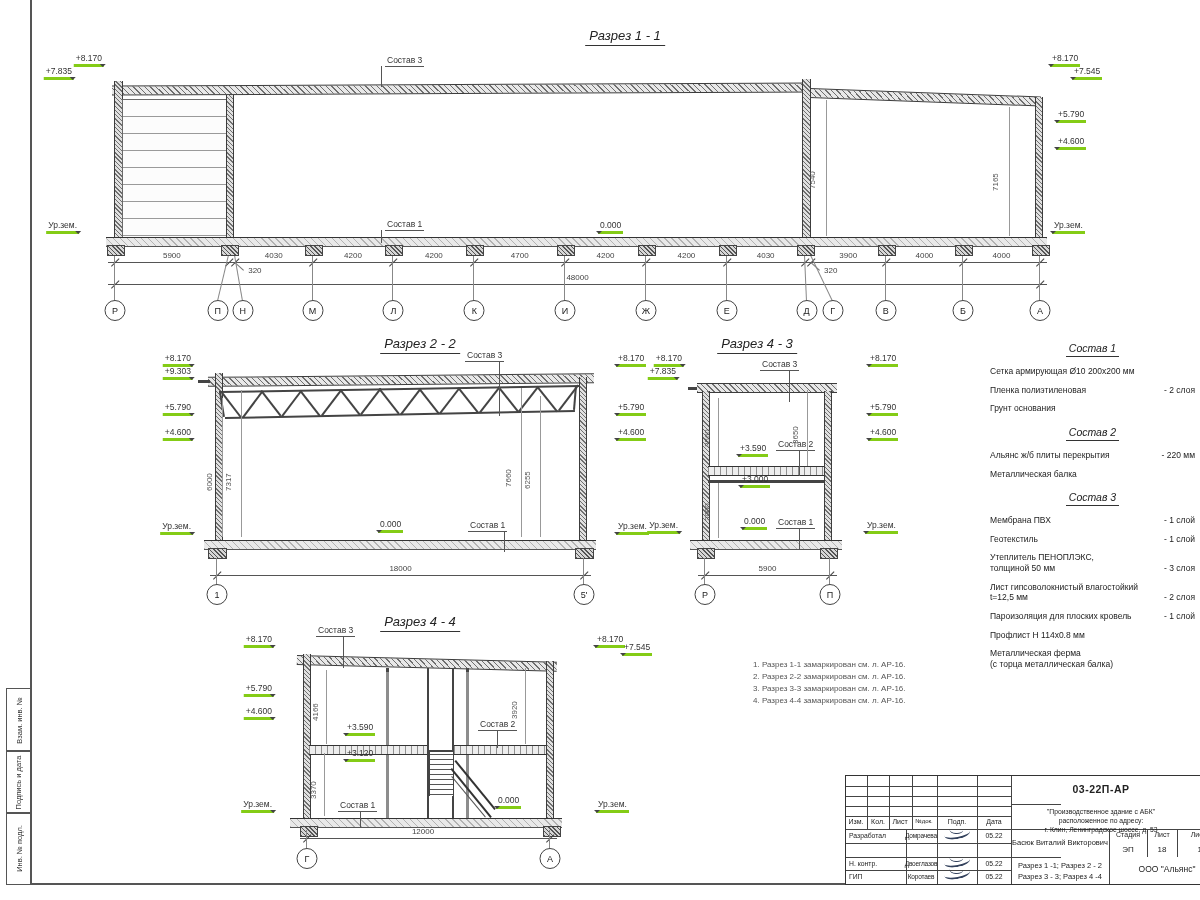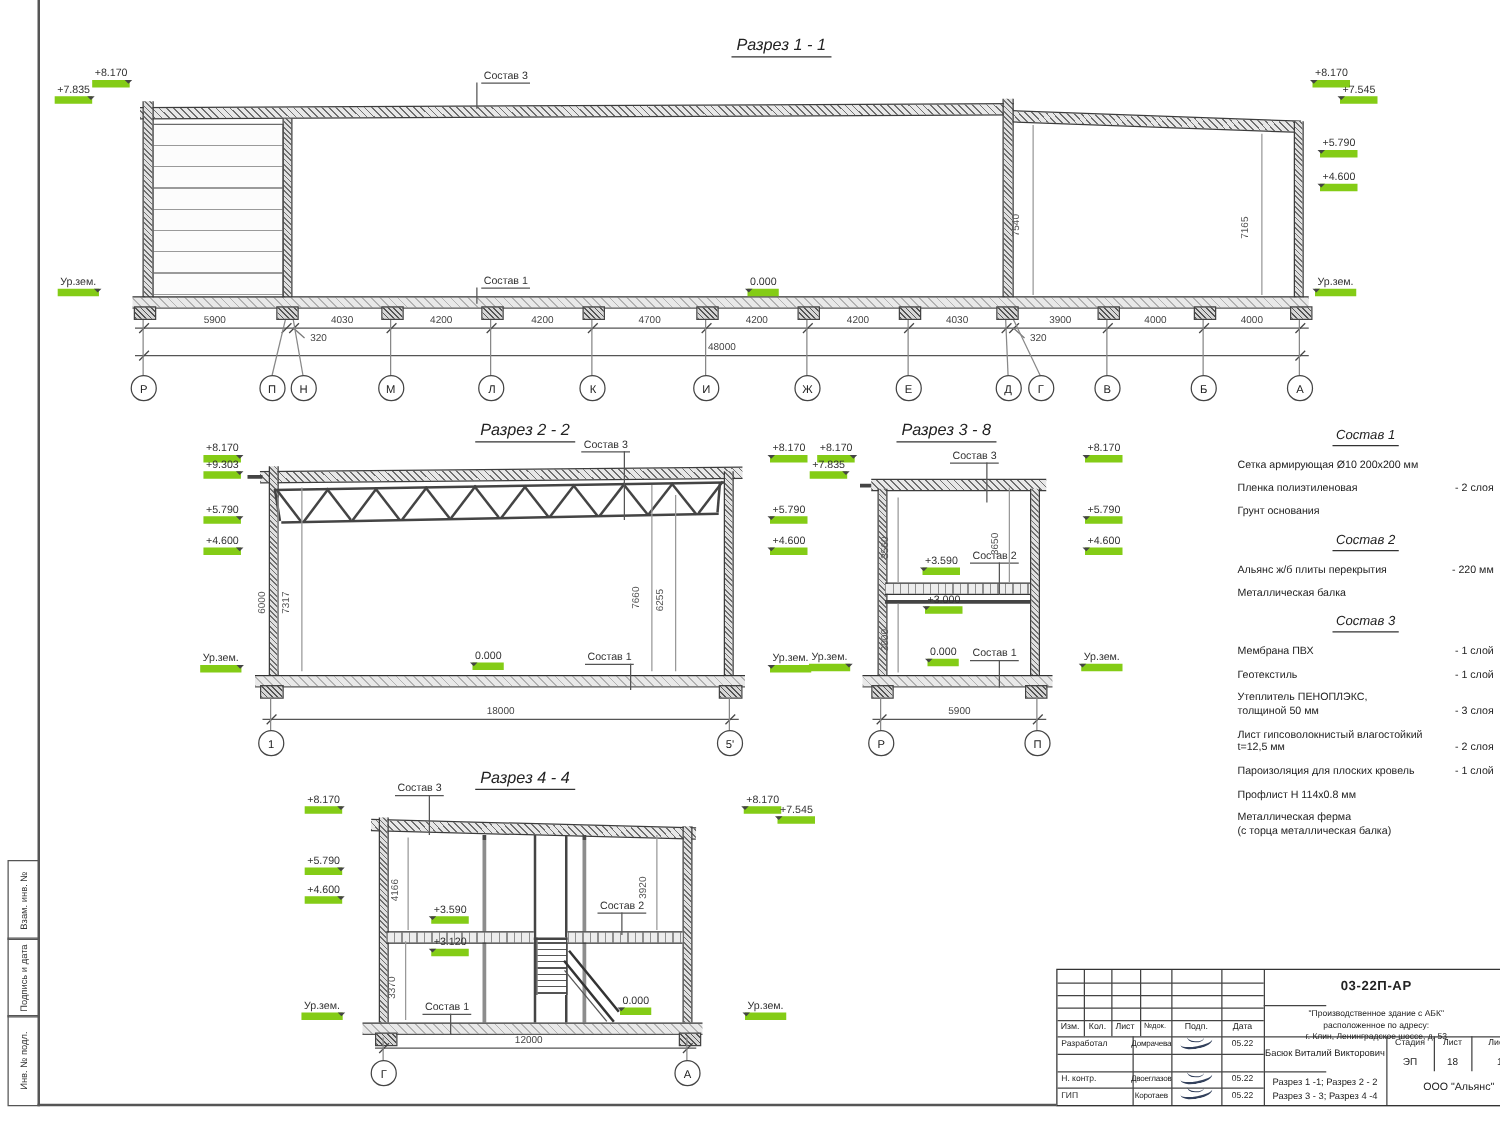--- a/index.html
+++ b/index.html
@@ -18,21 +18,21 @@
       border-top:1px solid #333;border-bottom:1px solid #333}
   .dark{position:absolute;background:#444}
   .col{position:absolute;background:linear-gradient(#474747 0 4px,#8d8d8d 4px)}
   .gate{position:absolute;border:1px solid #6a6a6a;
       background:repeating-linear-gradient(180deg,#fcfcfc 0 16px,#9a9a9a 16px 17px)}
   .ladder{position:absolute;border-left:1px solid #444;border-right:1px solid #444;
       background:repeating-linear-gradient(180deg,#fff 0 4px,#555 4px 5px)}
   .sect-title{position:absolute;transform:translateX(-50%);font-style:italic;font-size:13px;
       color:#222;border-bottom:1px solid #333;padding:0 4px 2px;white-space:nowrap}
   .dimt{position:absolute;font-size:8px;color:#444;transform:translateX(-50%);white-space:nowrap}
-  .lvl{position:absolute;font-size:8.5px;line-height:1.15;color:#333;border-bottom:6px solid #84cc16;
+  .lvl{position:absolute;font-size:8.5px;line-height:1.15;color:#333;border-bottom:3px solid #84cc16;
       padding:0 2px 0;white-space:nowrap}
   .lvl.ar{transform:translateX(-100%)}
   .lvl.ar::after{content:"";position:absolute;right:-2px;top:100%;border:3.5px solid transparent;
       border-top-color:#444;border-bottom-width:0}
   .lvl.al::after{content:"";position:absolute;left:-2px;top:100%;border:3.5px solid transparent;
       border-top-color:#444;border-bottom-width:0}
   .lab{position:absolute;font-size:8.5px;color:#333;border-bottom:1px solid #555;
       padding:0 2px 1px;white-space:nowrap}
   .bub{position:absolute;width:19px;height:19px;border:1px solid #444;border-radius:50%;background:#fff;
       display:flex;align-items:center;justify-content:center;font-size:9px;color:#222;transform:translateX(-50%)}
@@ -59,21 +59,21 @@
 </head>
 <body>
 
 <div id="sheet">
 
   <div class="frameline" style="left:30px;top:0;width:2px;height:884px"></div>
   <div class="frameline" style="left:30px;top:883px;width:1170px;height:2px"></div>
 
   <span class="sect-title" style="left:625px;top:28px">Разрез 1 - 1</span>
   <span class="sect-title" style="left:420px;top:336px">Разрез 2 - 2</span>
-  <span class="sect-title" style="left:757px;top:336px">Разрез 3 - 8</span>
+  <span class="sect-title" style="left:757px;top:336px">Разрез 4 - 3</span>
   <span class="sect-title" style="left:420px;top:614px">Разрез 4 - 4</span>
 
   <div class="hx" style="left:112px;top:84px;width:699px;height:8px;transform:rotate(-0.25deg)"></div>
   <div class="hx" style="left:810px;top:88px;width:231px;height:8px;transform-origin:left top;transform:rotate(2.1deg)"></div>
   <div class="hv" style="left:114px;top:81px;width:7px;height:157px"></div>
   <div class="gate" style="left:122px;top:99px;width:103px;height:138px"></div>
   <div class="hv" style="left:226px;top:95px;width:6px;height:143px"></div>
   <div class="hv" style="left:802px;top:79px;width:7px;height:159px"></div>
   <div class="hv" style="left:1035px;top:97px;width:6px;height:141px"></div>
   <div class="floorstrip" style="left:106px;top:237px;width:941px;height:8px"></div>
@@ -314,20 +314,26 @@
       <div class="ln" style="left: 498px; top: 730px; width: 18px; height: 1px; background: rgb(85, 85, 85); transform: rotate(90deg);"></div>
       <div class="lab" style="left: 338px; top: 800px;">Состав 1</div>
       <div class="ln" style="left: 361px; top: 811px; width: 17px; height: 1px; background: rgb(85, 85, 85); transform: rotate(90deg);"></div>
       <div class="vdim" style="left: 320px; top: 712px;">4166</div>
       <div class="ln" style="left: 327px; top: 670px; width: 74px; height: 1px; background: rgb(153, 153, 153); transform: rotate(90deg);"></div>
       <div class="vdim" style="left: 318px; top: 790px;">3370</div>
       <div class="ln" style="left: 325px; top: 753px; width: 63px; height: 1px; background: rgb(153, 153, 153); transform: rotate(90deg);"></div>
       <div class="vdim" style="left: 519px; top: 710px;">3920</div>
       <div class="ln" style="left: 526px; top: 668px; width: 76px; height: 1px; background: rgb(153, 153, 153); transform: rotate(90deg);"></div>
     </div>
+  <div id="notes">
+      <div>1. Разрез 1-1 замаркирован см. л. АР-16.</div>
+      <div>2. Разрез 2-2 замаркирован см. л. АР-16.</div>
+      <div>3. Разрез 3-3 замаркирован см. л. АР-16.</div>
+      <div>4. Разрез 4-4 замаркирован см. л. АР-16.</div>
+    </div>
   <div id="comp">
       <div class="comp-title"><span>Состав 1</span></div>
       <div class="comp-item">
         <div class="t">Сетка армирующая Ø10 200х200 мм</div>
       </div>
       <div class="comp-item">
         <div class="t">Пленка полиэтиленовая</div>
         <div class="v">- 2 слоя</div>
       </div>
       <div class="comp-item">

